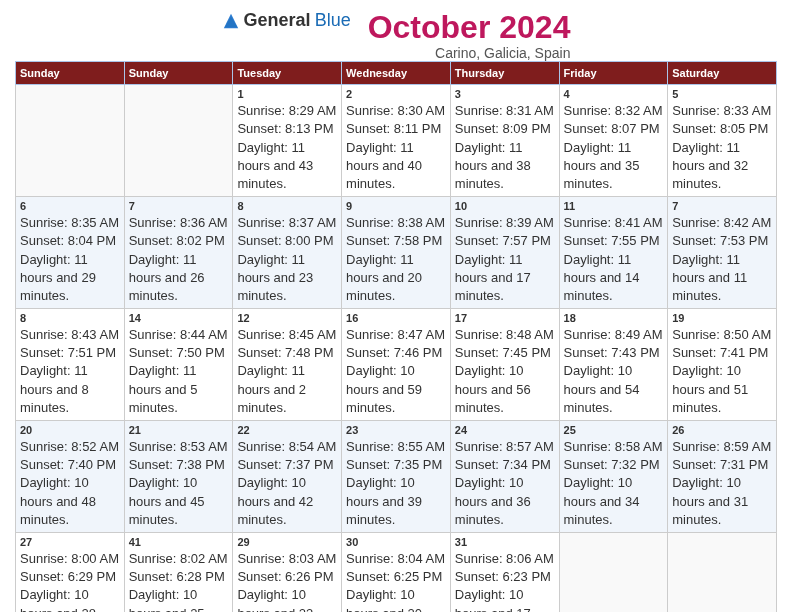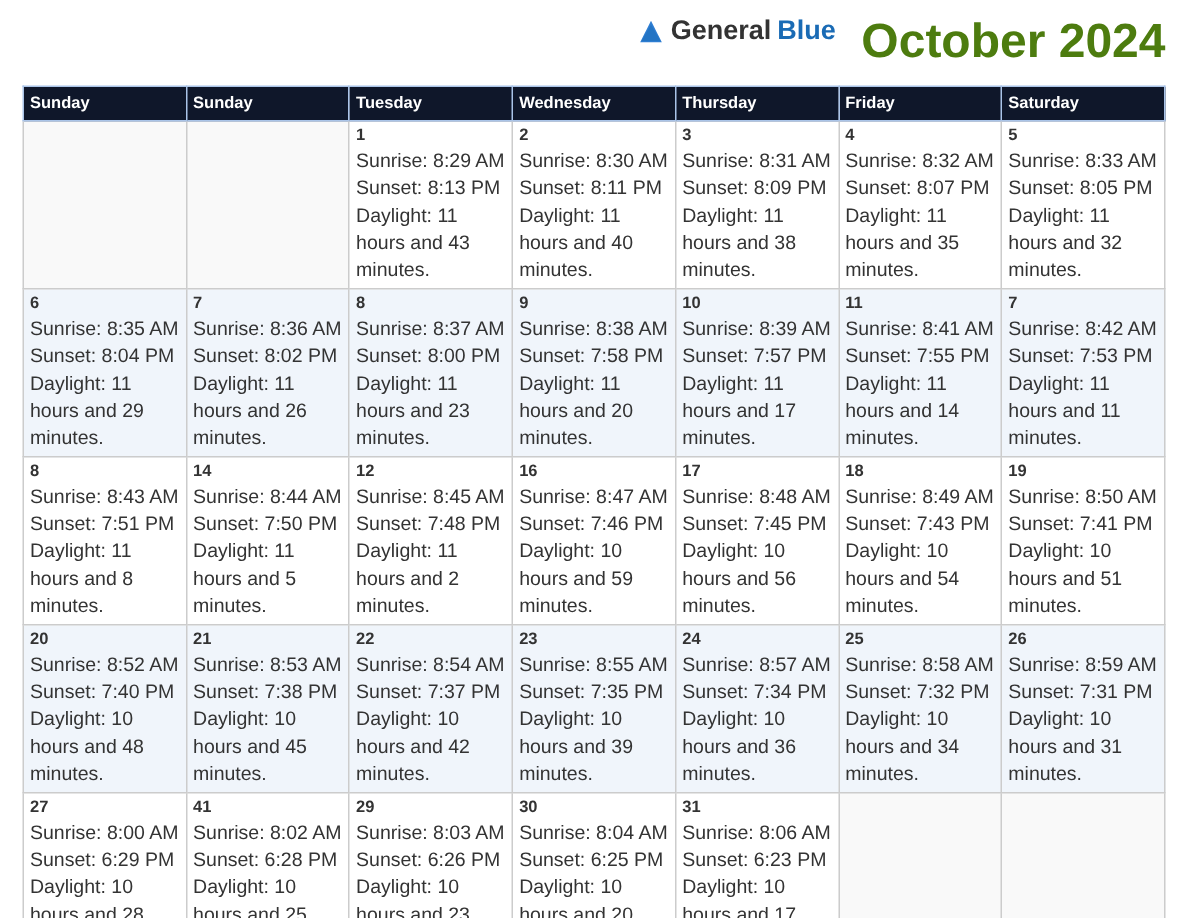--- a/index.html
+++ b/index.html
@@ -12,66 +12,66 @@
     }
     .page {
       width: 792px;
       height: 612px;
       padding: 10px 15px;
       display: flex;
       flex-direction: column;
     }
     .header {
       display: flex;
-      justify-content: flex-end;
+      justify-content: center;
       align-items: flex-start;
-      margin-bottom: 12px;
+      margin-bottom: 0;
       gap: 17px;
     }
     .logo {
       display: flex;
       align-items: center;
       gap: 4px;
     }
     .logo-text-general {
       font-size: 18px;
       font-weight: bold;
       color: #333;
     }
     .logo-text-blue {
       font-size: 18px;
-      font-weight: bold;
+      font-weight: normal;
       color: #1a6bb5;
     }
     .logo-icon {
       width: 18px;
       height: 18px;
     }
     .title-section {
       text-align: right;
     }
     .month-title {
       font-size: 32px;
       font-weight: bold;
-      color: #4d7c0f;
+      color: #be185d;
       line-height: 1.1;
     }
     .location {
       font-size: 14px;
       color: #555;
     }
     .calendar {
       flex: 1;
       border: 1px solid #ccc;
       border-collapse: collapse;
       width: 100%;
       table-layout: fixed;
     }
     .calendar th {
-      background-color: #0f172a;
+      background-color: #7f1d1d;
       color: white;
       font-size: 11px;
       font-weight: bold;
       padding: 5px 4px;
       text-align: left;
       border: 1px solid #aac4e8;
     }
     .calendar td {
       vertical-align: top;
       border: 1px solid #ccc;
@@ -111,20 +111,21 @@
     <div class="logo">
       <svg class="logo-icon" viewBox="0 0 20 20">
         <polygon points="10,2 18,18 2,18" fill="#2d7dd2"></polygon>
         <polygon points="10,5 17,17 3,17" fill="#1a6bb5" opacity="0.5"></polygon>
       </svg>
       <span class="logo-text-general">General</span>
         <span class="logo-text-blue">Blue</span>
     </div>
     <div class="title-section">
       <div class="month-title">October 2024</div>
+      <div class="location">Carino, Galicia, Spain</div>
     </div>
   </div>
 
   <table class="calendar">
     <thead>
       <tr>
         <th>Sunday</th>
         <th>Sunday</th>
         <th>Tuesday</th>
         <th>Wednesday</th>

